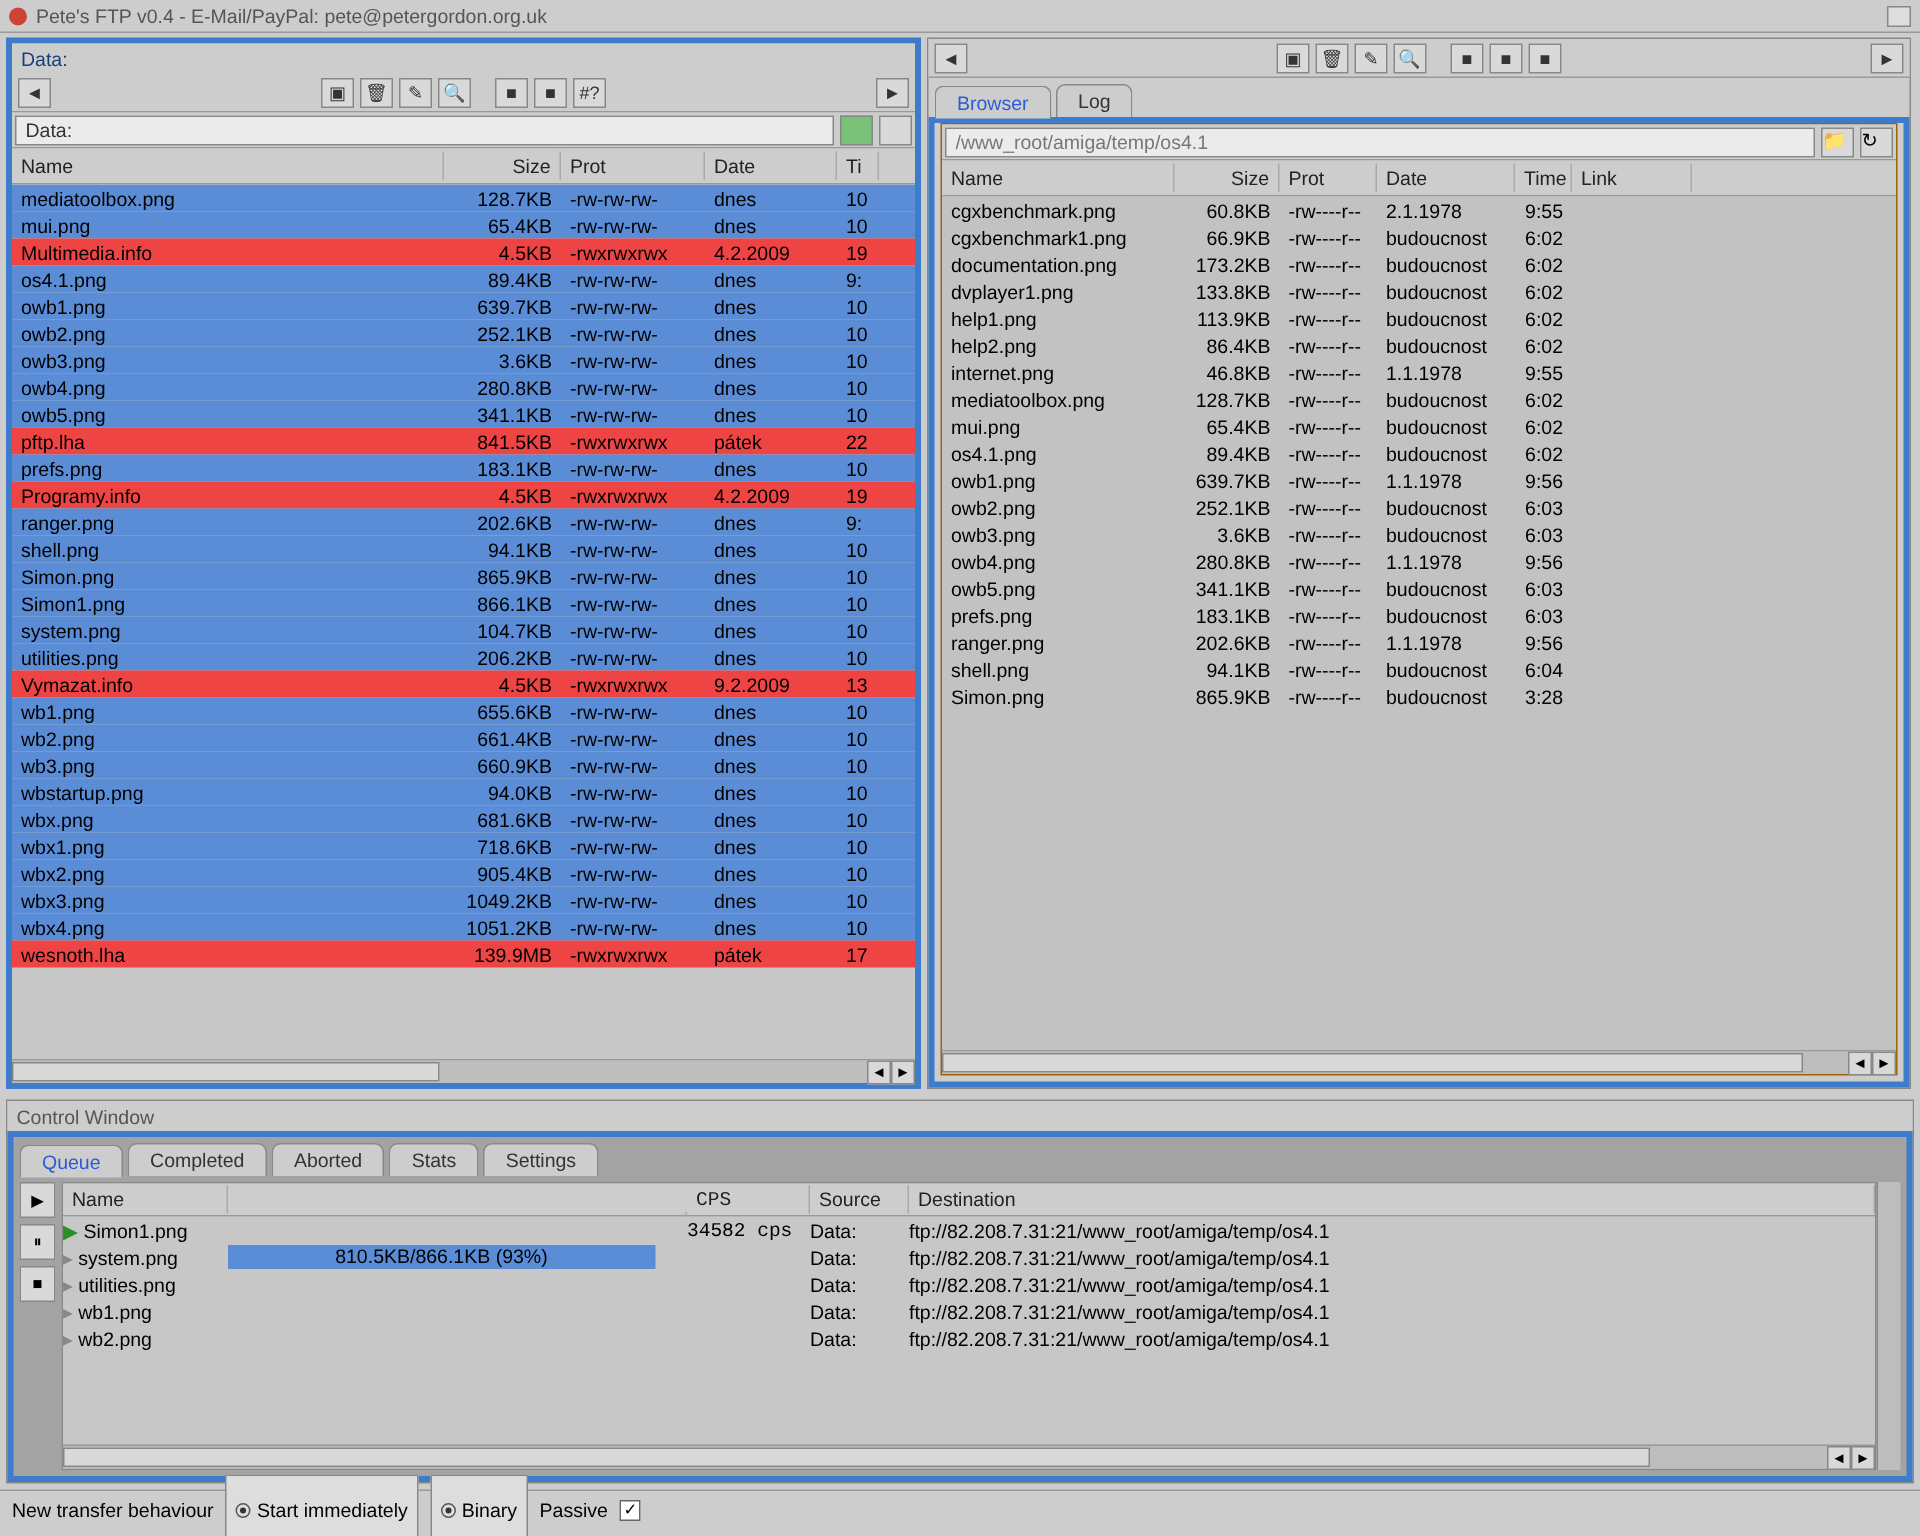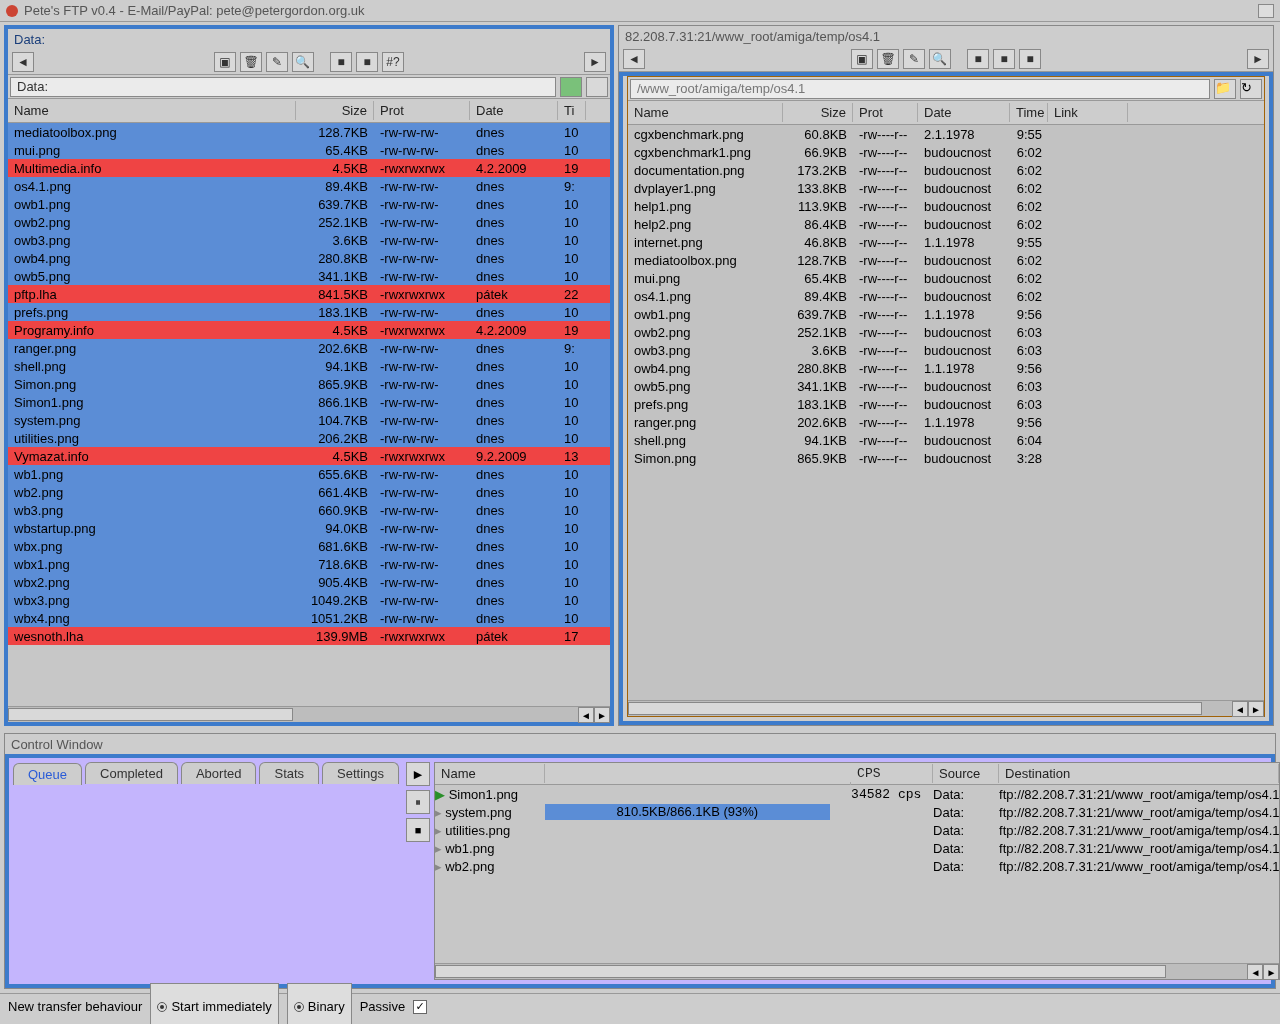--- a/index.html
+++ b/index.html
@@ -59,21 +59,21 @@
 .sbarrow { width: 16px; height: 16px; border: 1px solid #888; background: #d9d9d9; display:flex; align-items:center; justify-content:center; font-size:10px; }
 
 .tabs { display: flex; height: 26px; padding-top: 4px; padding-left: 4px; gap: 0; }
 .tab { padding: 3px 14px; border: 1px solid #888; border-bottom: none; border-top-left-radius: 6px; border-top-right-radius: 6px; background: #cdcdcd; color: #333; margin-right: 3px; }
 .tab.active { color: #2a5bd7; background: #cdcdcd; position: relative; top: 1px; }
 
 .right-inner { border: 1px solid #a16207; margin: 0 4px 4px 4px; background: #cdcdcd; flex:1; display:flex; flex-direction:column; }
 .right-inner2 { border: 4px solid #3d7bcb; margin: 0; flex:1; display:flex; flex-direction:column; }
 
 .control { margin: 4px; border: 1px solid #888; background: #cdcdcd; display: flex; flex-direction: column; height: 256px; }
-.control .body { border: 4px solid #3d7bcb; margin: 0; flex:1; display:flex; background:#c4b5fd; }
+.control .body { border: 4px solid #3d7bcb; margin: 0; flex:1; display:flex; flex-direction:column; background:#a3a3a3; }
 
 .queue { display:flex; flex:1; }
 .queue-ctl { width: 32px; display:flex; flex-direction:column; gap:4px; padding:4px; }
 .queue-ctl .btn { width:24px; height:24px; border:1px solid #888; background:#d9d9d9; display:flex; align-items:center; justify-content:center; font-size:11px; }
 .queue-list { flex:1; display:flex; flex-direction:column; border:1px solid #888; background:#c7c7c7; margin:4px 0 4px 0; }
 .queue-list .listhead { height: 22px; }
 .queue-list .listhead>div, .queue-list .listrow>div { padding: 2px 6px; border-right: 1px solid #aaa; }
 .q-name { width:110px; }
 .q-trans { width:306px;margin-top:35px; }
 .q-cps { width:82px;font-family:Liberation Mono, monospace; }
@@ -341,38 +341,37 @@
     <div class="scrollbar-h">
       <div class="sbh-track">
           <div class="sbh-thumb" style="left:0;width:50%"></div>
         </div>
       <div class="sbarrow">◄</div>
       <div class="sbarrow">►</div>
     </div>
   </div>
 
   <div class="panel right">
-    <div class="panehead">
-      <span>82.208.7.31:21/www_root/amiga/temp/os4.1</span>
-      <span class="hspacer"></span>
-      <span class="winbtn"></span>
-    </div>
     <div class="toolbar">
       <div class="tb">◄</div>
       <div class="gap"></div>
       <div class="tb">▣</div>
       <div class="tb">🗑</div>
       <div class="tb">✎</div>
       <div class="tb">🔍</div>
       <div style="width:8px"></div>
       <div class="tb">■</div>
       <div class="tb">■</div>
       <div class="tb">■</div>
       <div class="gap"></div>
       <div class="tb">►</div>
+    </div>
+    <div class="tabs">
+      <div class="tab active">Browser</div>
+      <div class="tab">Log</div>
     </div>
     <div class="right-inner2">
     <div class="right-inner">
       <div class="pathbar">
         <input style="color: rgb(119, 119, 119);" value="/www_root/amiga/temp/os4.1">
         <div class="pb">📁</div>
         <div class="pb">↻</div>
       </div>
       <div class="listhead">
         <div class="c-name">Name</div>

